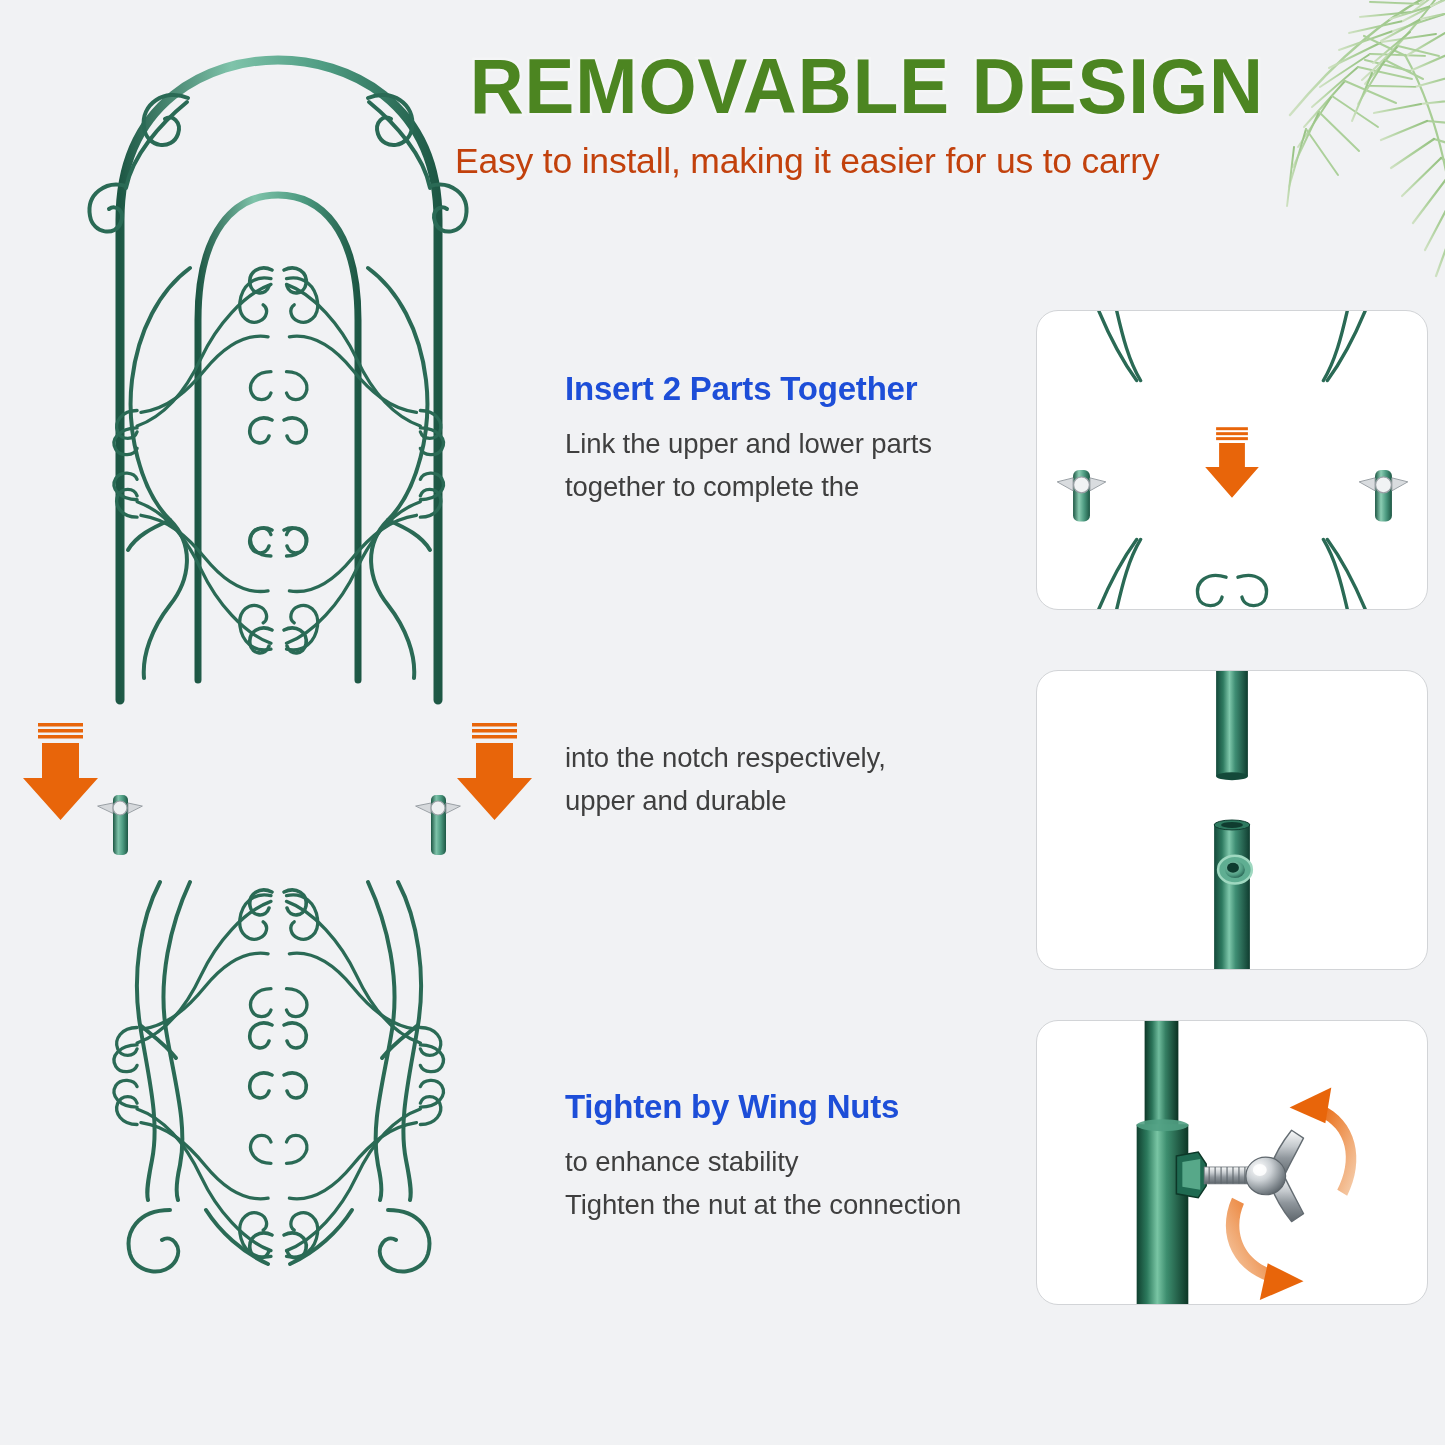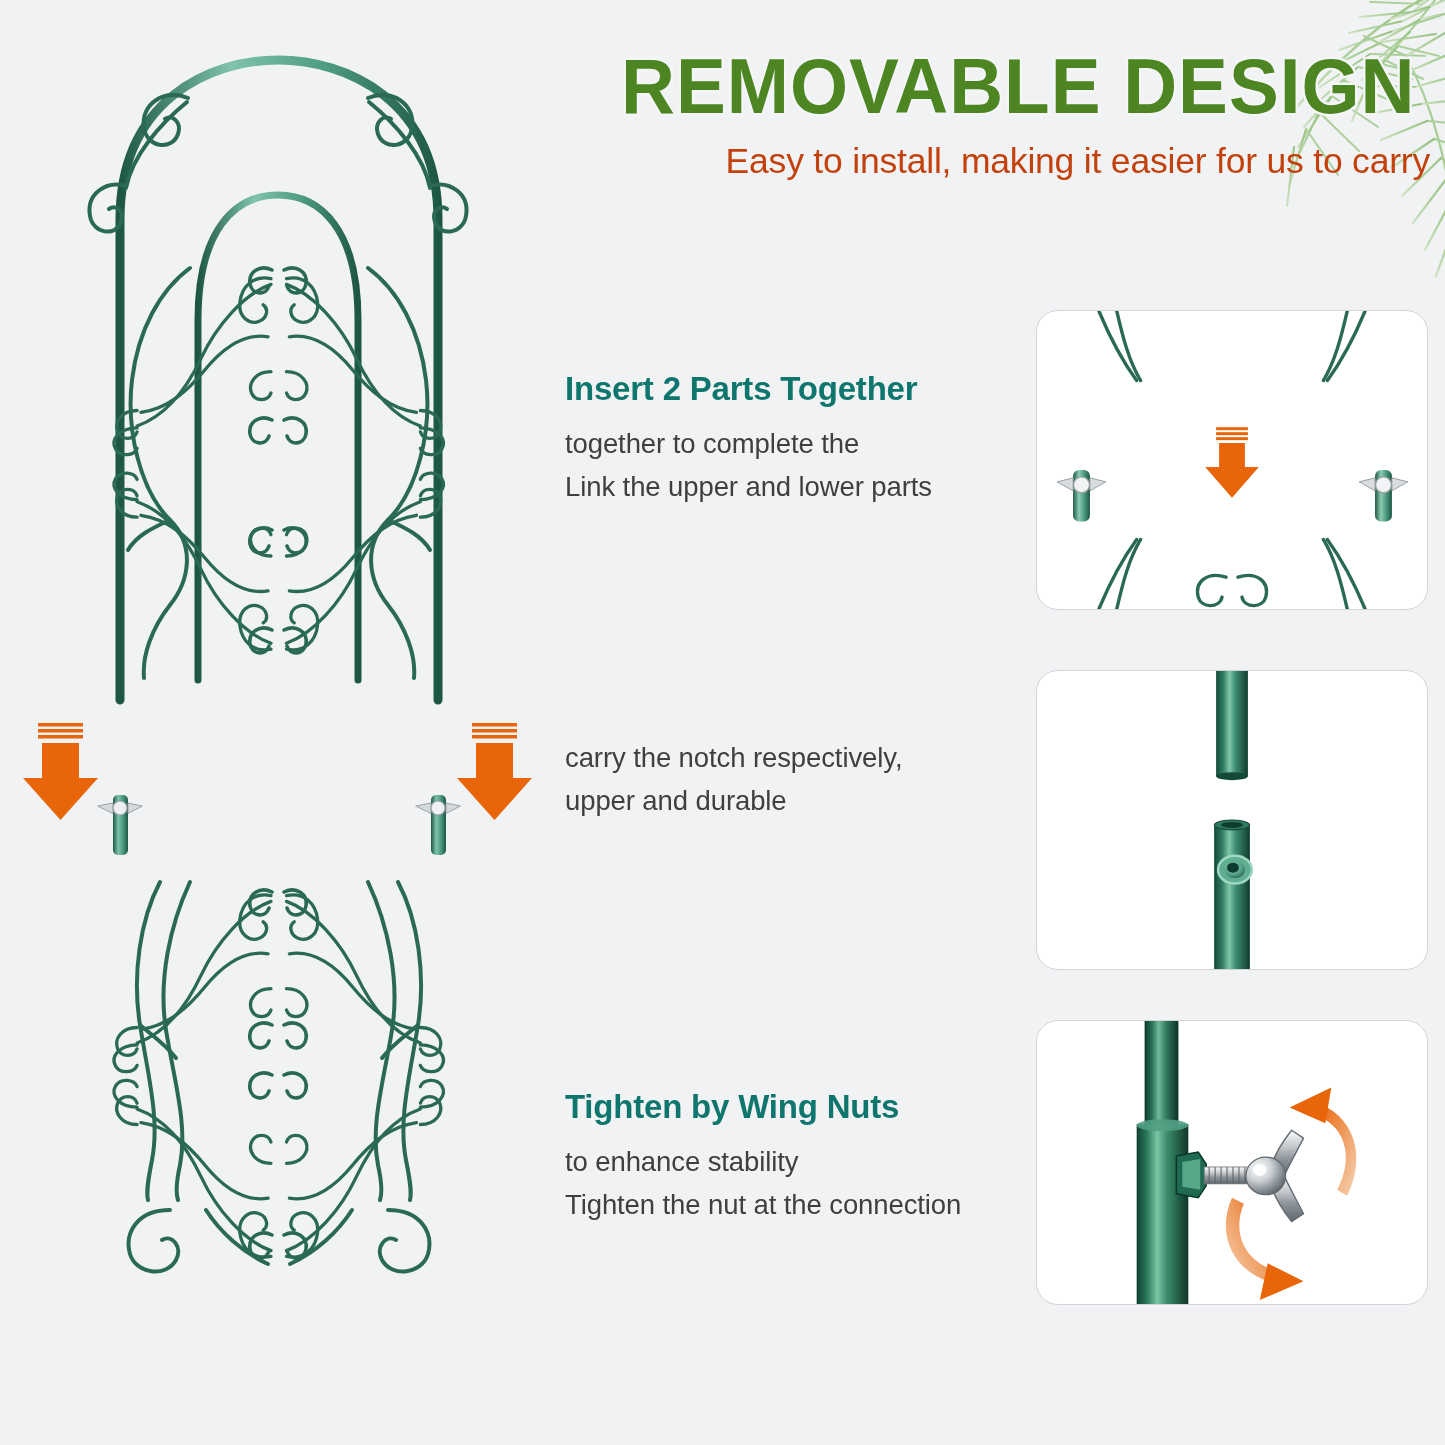--- a/index.html
+++ b/index.html
@@ -24,21 +24,21 @@
     z-index: 1;
   }
 
   
   #header {
     position: absolute;
     left: 455px;
     top: 48px;
     width: 975px;
     z-index: 3;
-    text-align: right;
+    text-align: left;
   }
   #main-title {
     font-size: 77px;
     font-weight: bold;
     color: #4c8521;
     letter-spacing: 1px;
     line-height: 1.0;
     font-family: "Liberation Sans", sans-serif;
     transform: scaleX(0.97);
     -webkit-text-stroke: 5px #f4f5f6;
@@ -71,21 +71,21 @@
     width: 470px;
     z-index: 3;
   }
   #feature-0 { top: 370px; }
   #feature-1 { top: 722px; }
   #feature-2 { top: 1088px; }
 
   .feature-heading {
     font-size: 33px;
     font-weight: bold;
-    color: #0f766e;
+    color: #1d4ed8;
     line-height: 1.15;
     letter-spacing: -0.2px;
     white-space: nowrap;
   }
   .feature-body {
     margin-top: 14px;
     font-size: 27.5px;
     color: #3f3f3f;
     line-height: 1.58;
     font-weight: 400;
@@ -367,28 +367,28 @@
     </g>
 
     <line x1="100" y1="1265" x2="100" y2="1380" stroke="url(#barV)" stroke-width="8"></line>
     <line x1="418" y1="1265" x2="418" y2="1380" stroke="url(#barV)" stroke-width="8"></line>
   </g>
 </svg>
 
 <div class="feature-block" id="feature-0">
   <div class="feature-heading">Insert 2 Parts Together</div>
   <div class="feature-body">
+    <span class="line">Link the upper and lower parts</span>
     <span class="line">together to complete the</span>
-    <span class="line">Link the upper and lower parts</span>
   </div>
 </div>
 
 <div class="feature-block" id="feature-1">
   <div class="feature-body">
-    <span class="line">carry the notch respectively,</span>
+    <span class="line">into the notch respectively,</span>
     <span class="line">upper and durable</span>
   </div>
 </div>
 
 <div class="feature-block" id="feature-2">
   <div class="feature-heading">Tighten by Wing Nuts</div>
   <div class="feature-body">
     <span class="line">to enhance stability</span>
     <span class="line">Tighten the nut at the connection</span>
   </div>

